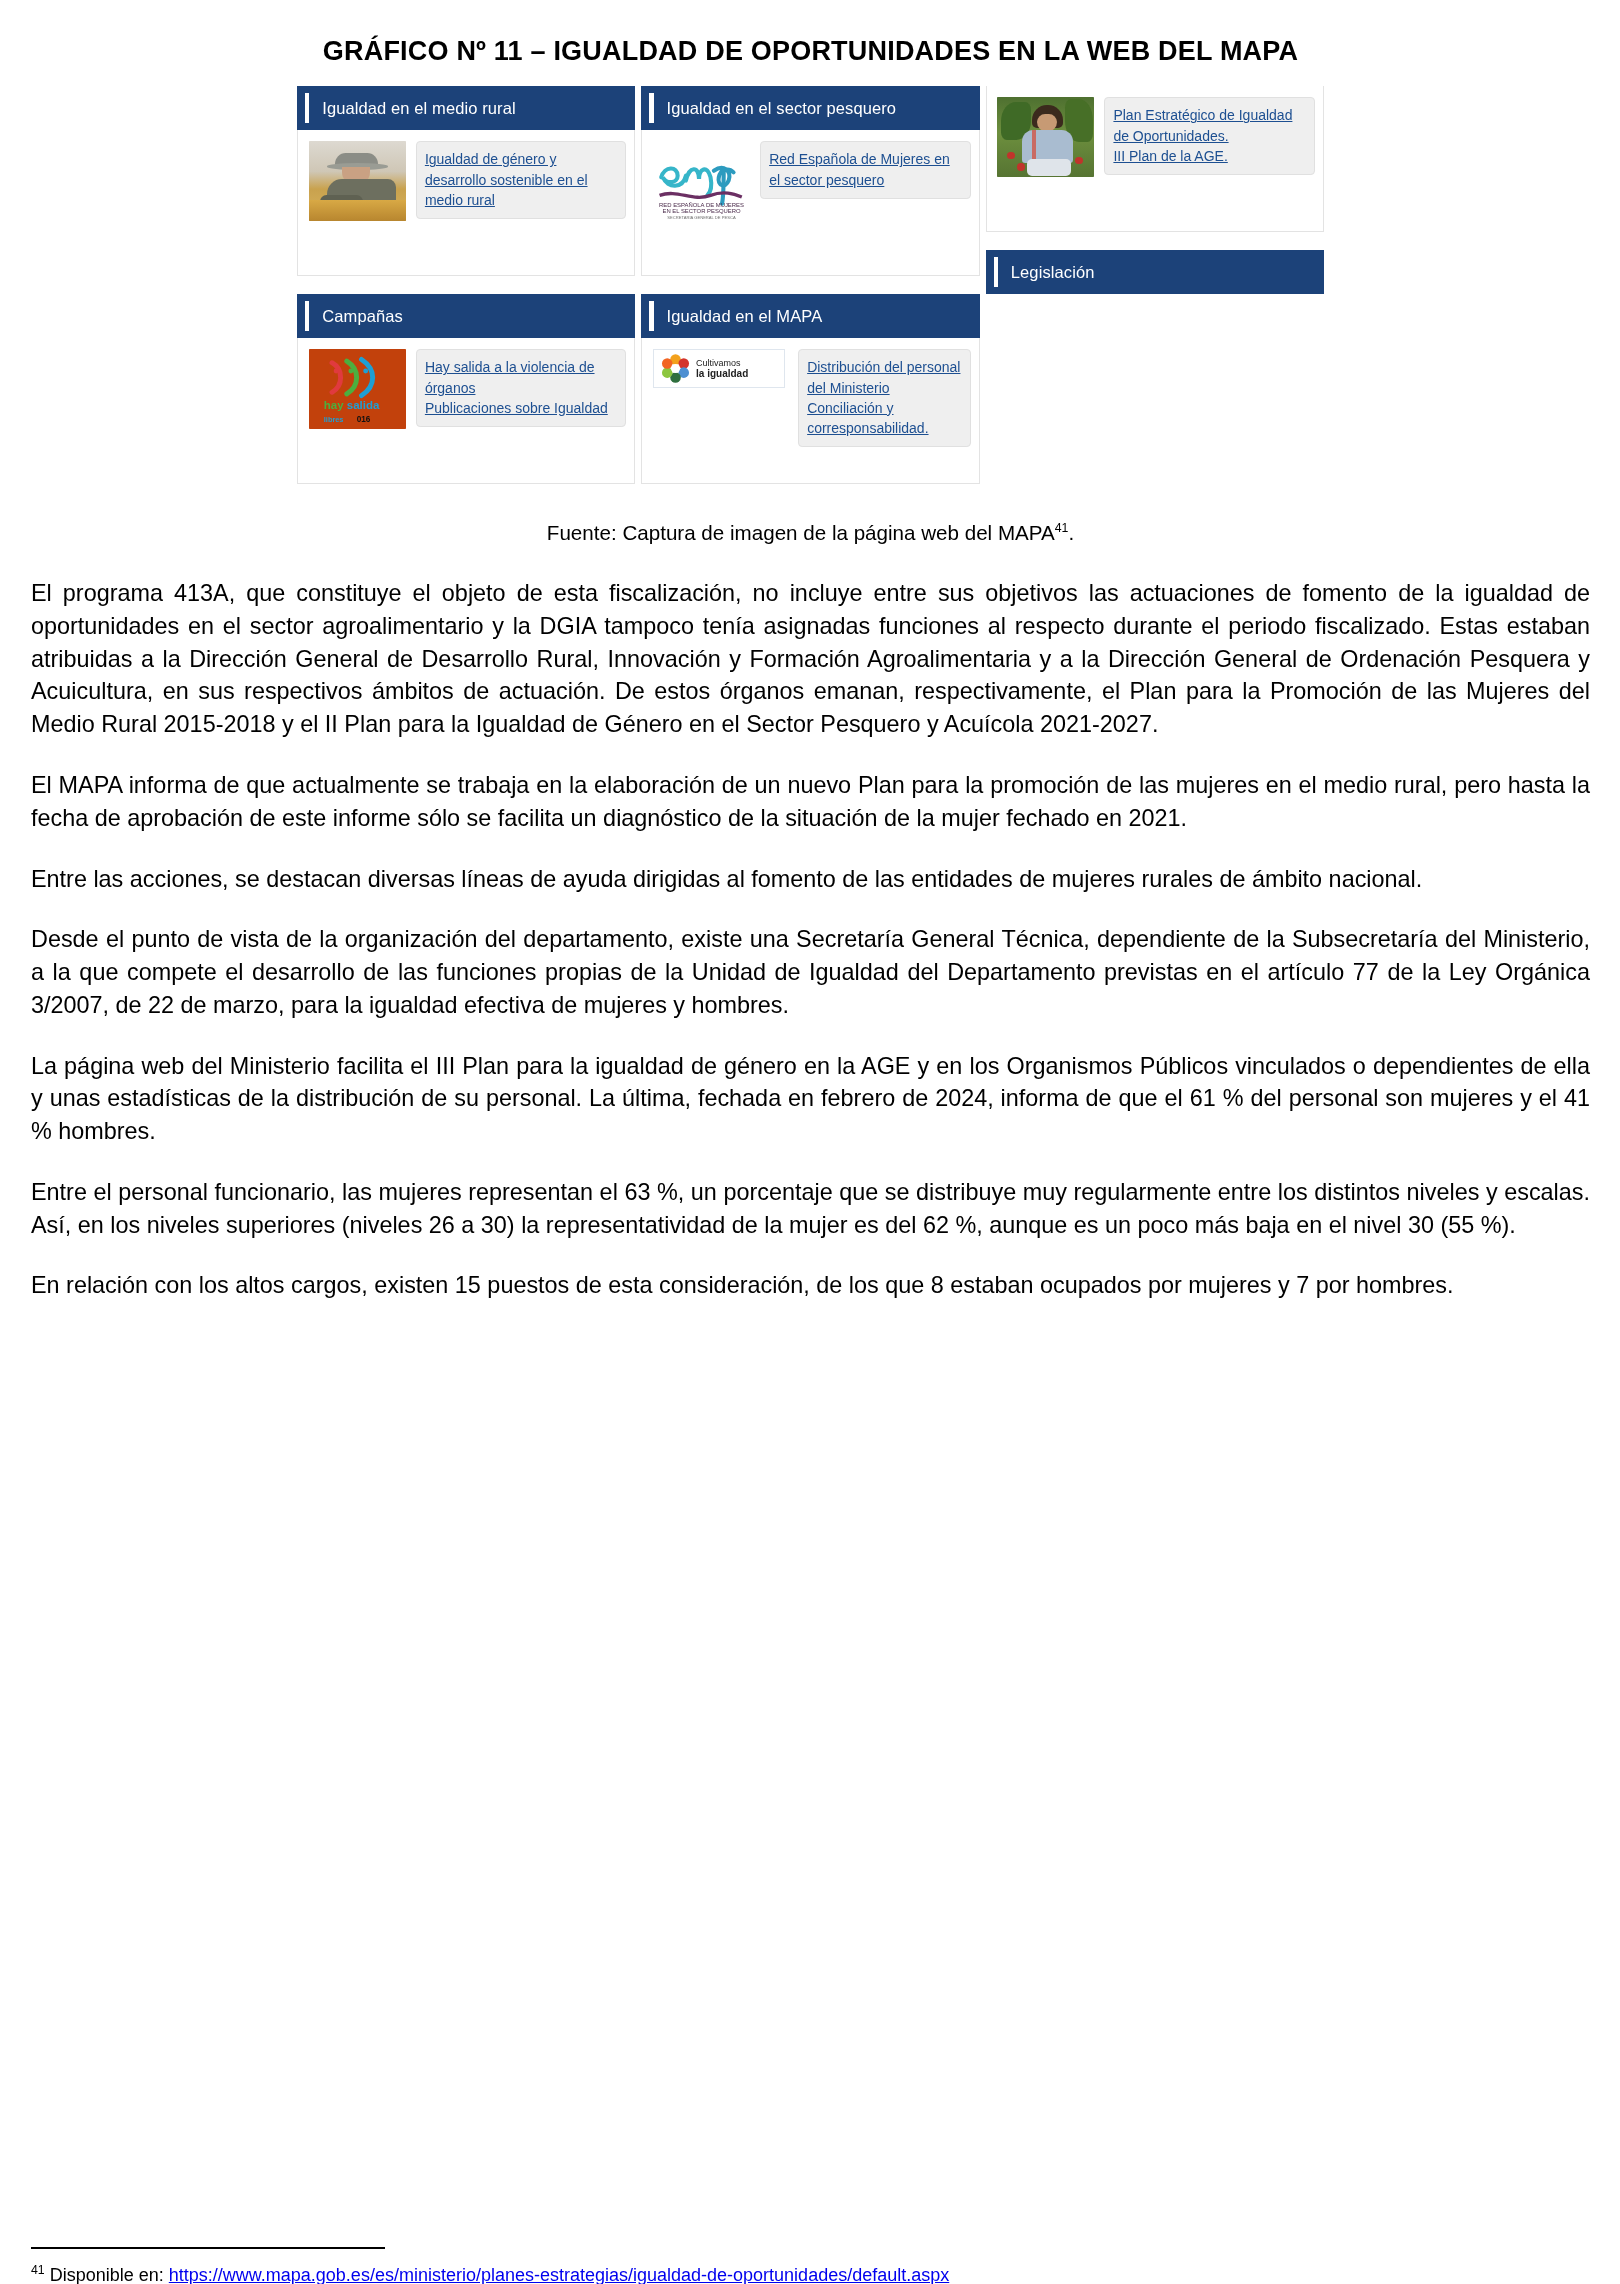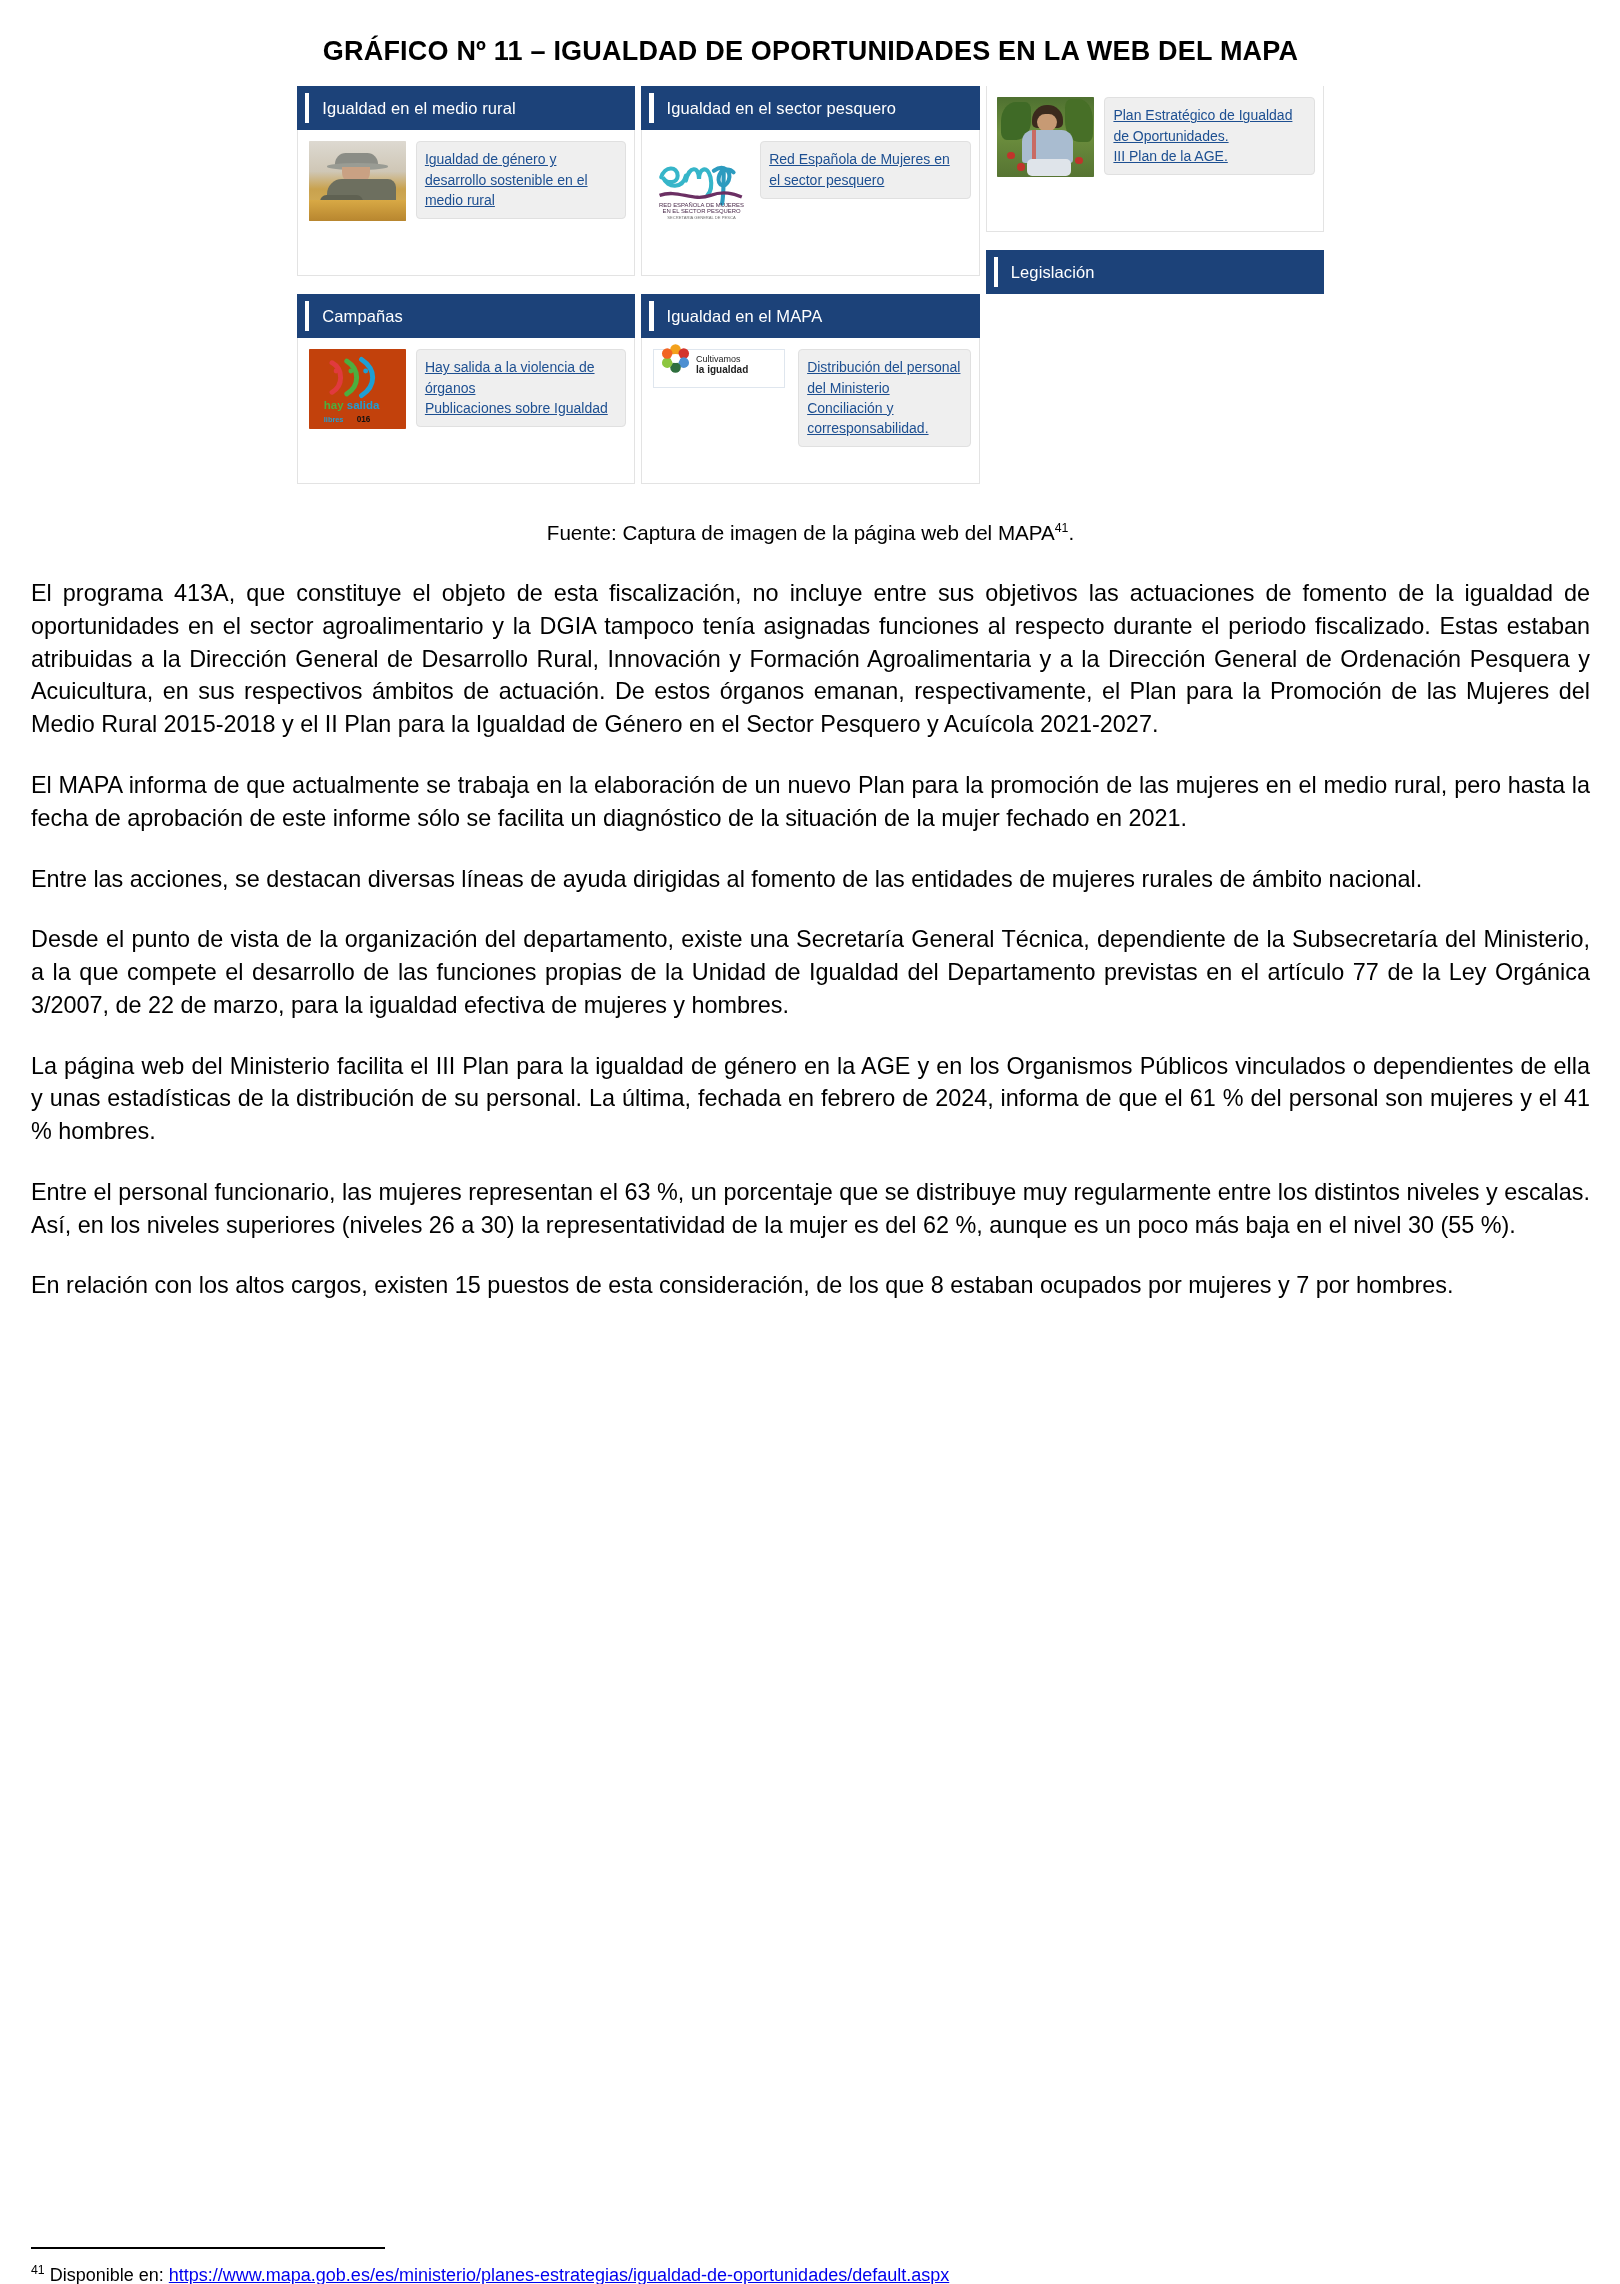--- a/index.html
+++ b/index.html
@@ -192,21 +192,21 @@
 
   
   .img-campaign {
     background: #c2410c;
     display: flex; align-items: center; justify-content: flex-start;
   }
 
   
   .img-cultivamos {
     width: 132px; height: 39px; border: 0.8px solid #dfe6ee; background: #ffffff;
-    display: flex; align-items: flex-end; padding: 12px 5px; box-sizing: border-box;
+    display: flex; align-items: center; padding: 0 5px; box-sizing: border-box;
   }
   .cult-text { font-size: 9px; line-height: 1.12; margin-left: 4.1px; color: #222; }
   .cult-text b { font-size: 10px; }
 
   
   .img-scales {
     width: 95px; height: 95px; border-radius: 50%; background: #9b59b6;
     position: relative; overflow: hidden;
   }
   .img-scales .shadow {

